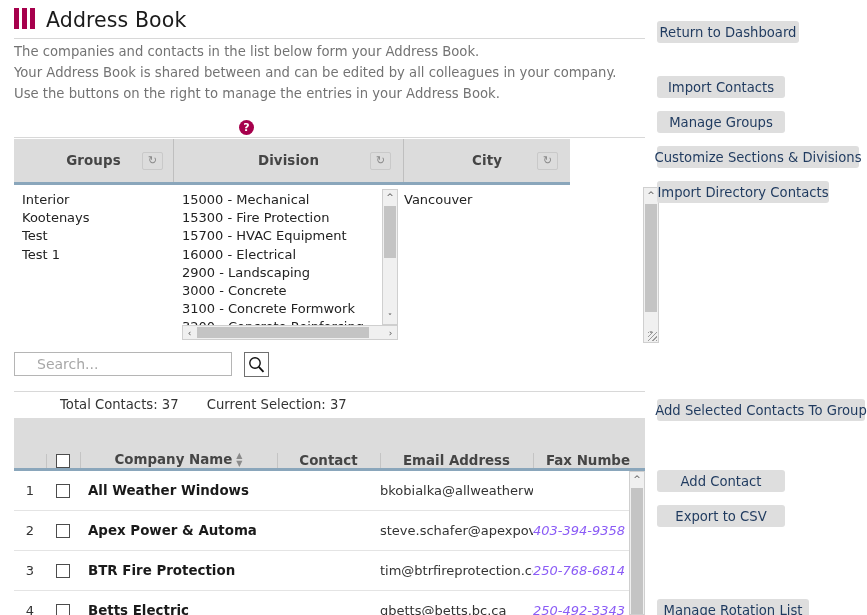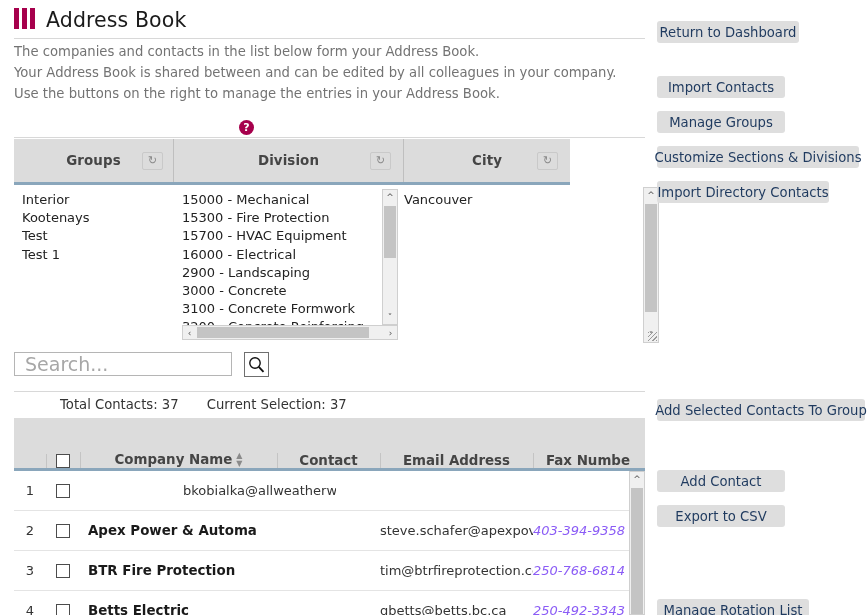--- a/index.html
+++ b/index.html
@@ -85,21 +85,21 @@
   .div-hscroll { left: 168px; top: 186px; width: 216px; }
 
   .outer-scroll { left: 629px; top: 48px; height: 156px; }
   .resz { position: absolute; right: 1px; bottom: 1px; width: 9px; height: 9px;
     background: repeating-linear-gradient(135deg,#9a9a9a 0 1px,transparent 1px 3px); }
 
   
   .search-wrap { position: absolute; left: 14px; top: 352px; }
   .search-in {
     width: 218px; height: 24px; box-sizing: border-box; border: 1px solid #b5b5b5;
-    padding: 0 10px; font-size: 19px; color: #7f1d1d; background: #fff;
+    padding: 0 22px; font-size: 14px; color: #7f1d1d; background: #fff;
     font-family: "DejaVu Sans", "Liberation Sans", sans-serif;
   }
   .search-in::placeholder { color: #a7a7a7; }
   .search-btn {
     position: absolute; left: 230px; top: 0; width: 25px; height: 25px;
     border: 1px solid #6f6f6f; background: #fff; box-sizing: border-box;
     display: flex; align-items: center; justify-content: center;
   }
 
   
@@ -266,20 +266,21 @@
       </div>
     </div>
     <div class="tbl-underline"></div>
 
     <div class="rows" id="contact-rows">
         <div class="row">
           <div class="c-idx">1</div>
           <div class="c-chk">
             <span class="cbox"></span>
           </div>
+          <div class="c-name">All Weather Windows</div>
           <div class="c-contact"></div>
           <div class="c-email">bkobialka@allweatherw</div>
           <div class="c-fax"></div>
         </div>
         <div class="row">
           <div class="c-idx">2</div>
           <div class="c-chk">
             <span class="cbox"></span>
           </div>
           <div class="c-name">Apex Power &amp; Automa</div>

